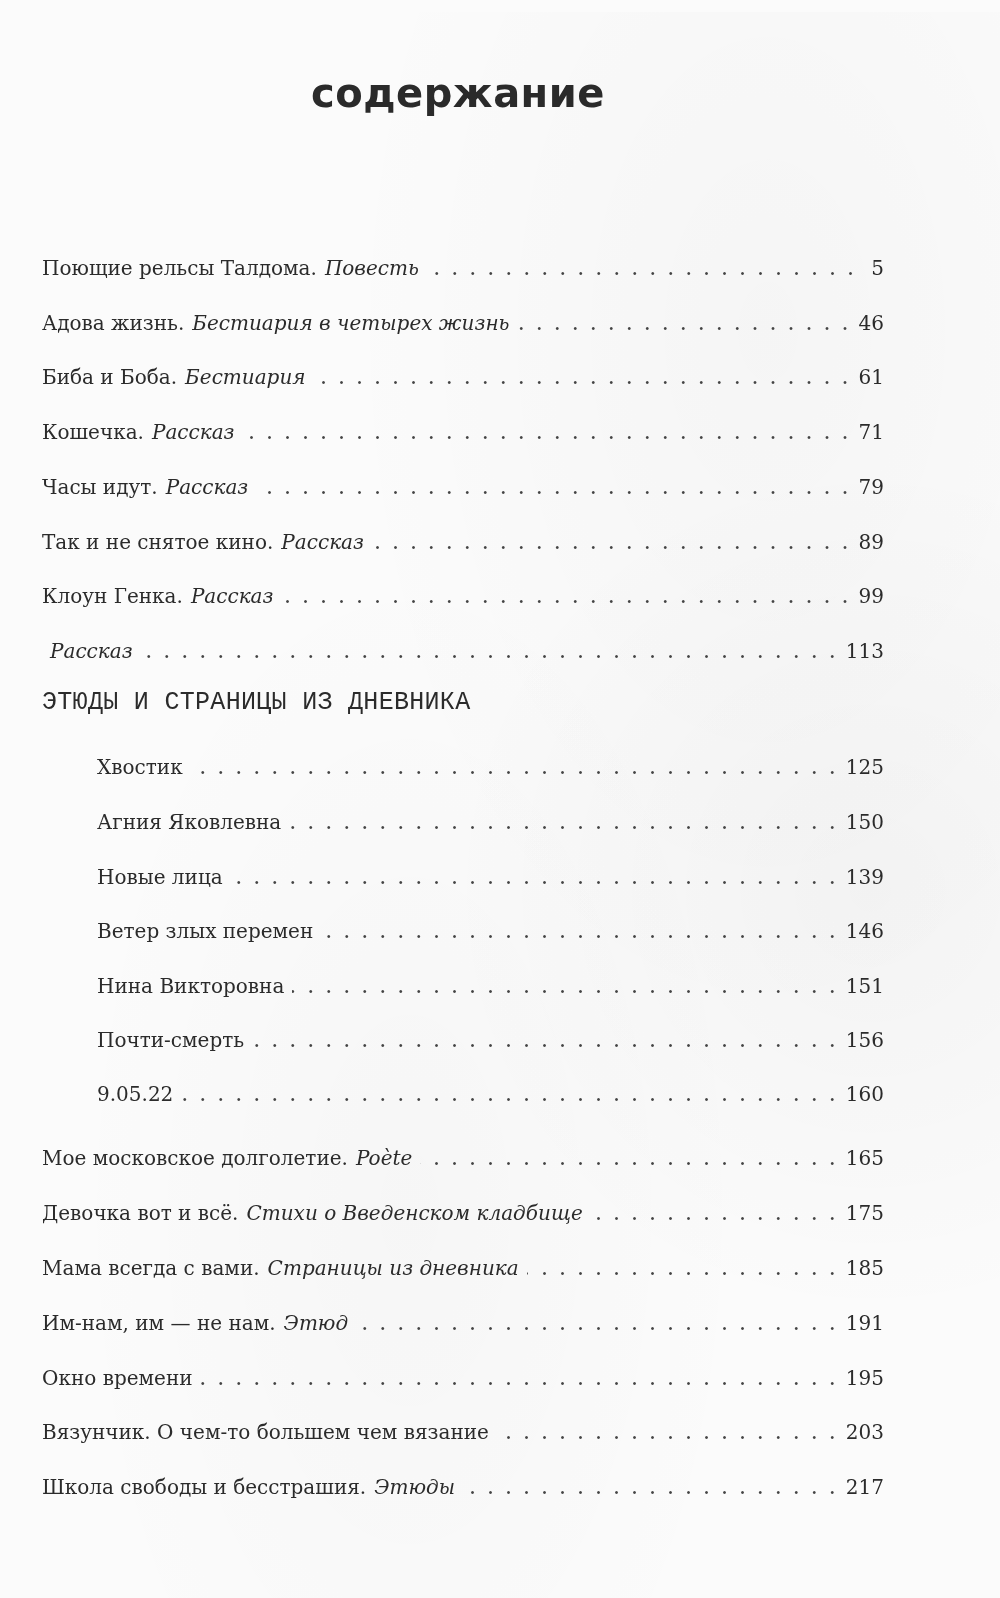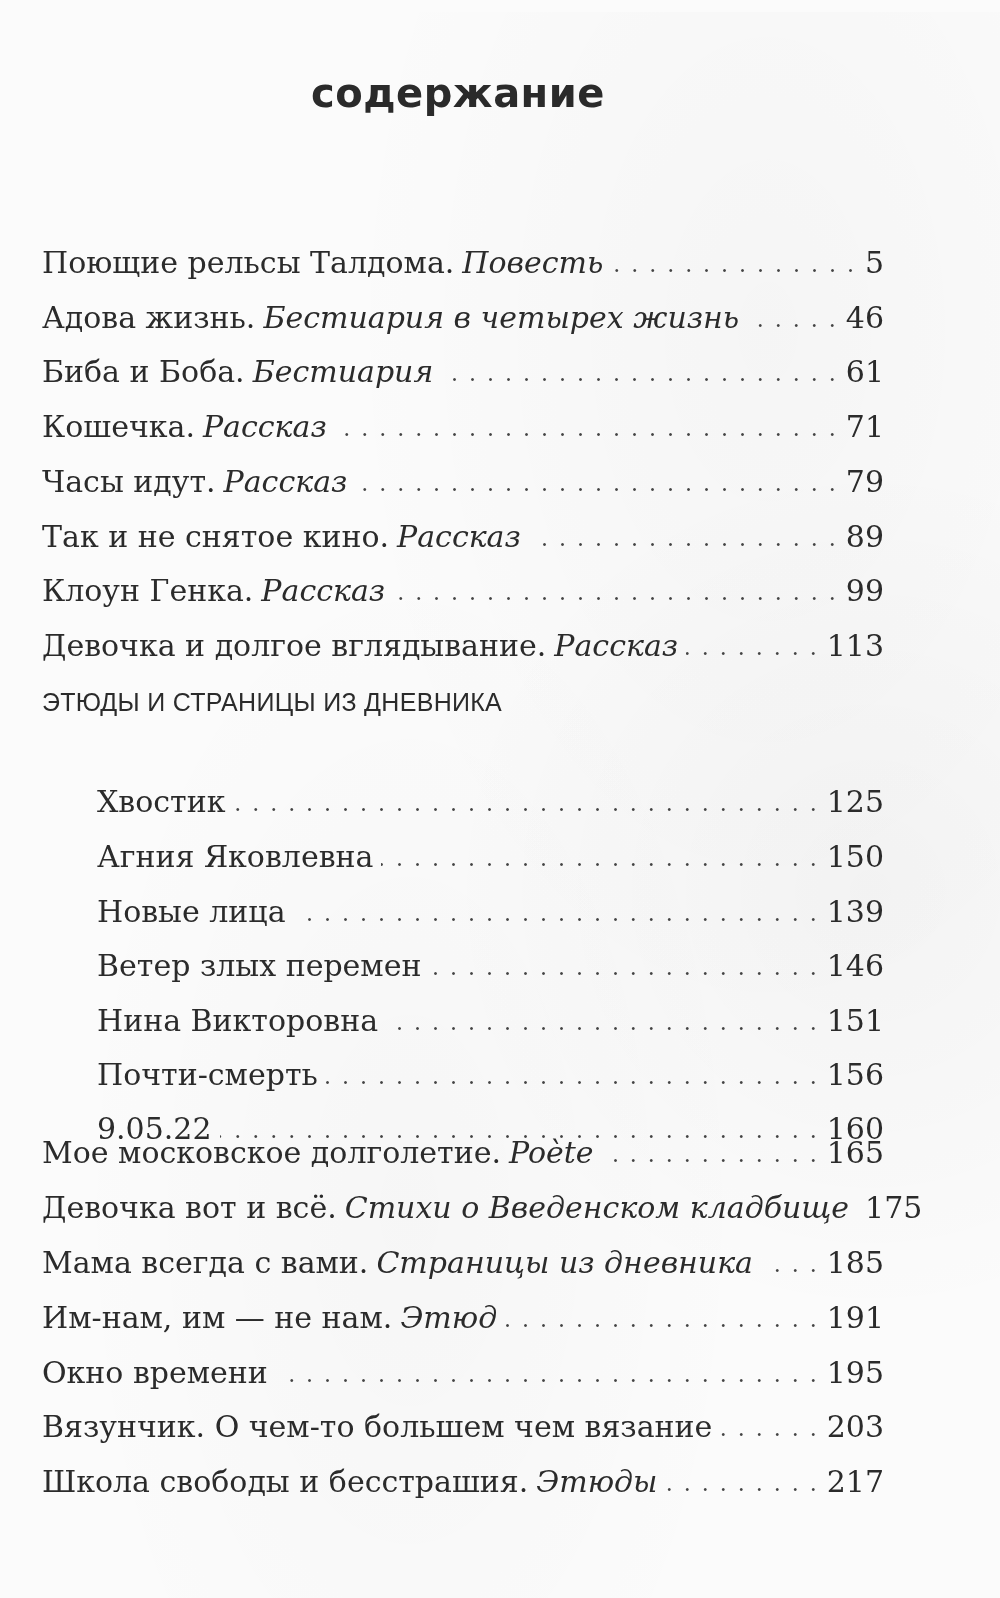--- a/index.html
+++ b/index.html
@@ -43,30 +43,29 @@
     left: 42px;
     top: 0;
     width: 842px;
   }
   .row {
     position: absolute;
     left: 0;
     width: 842px;
     height: 36px;
     display: flex;
-    align-items: center;
+    align-items: flex-end;
     font-family: "DejaVu Serif", serif;
-    font-size: 30px;
+    font-size: 20px;
     color: #2b2b2b;
     white-space: nowrap;
   }
   .row.sub {
     left: 55px;
     width: 787px;
-    margin-top: 40px;
   }
   .row .main-title { flex: 0 0 auto; }
   .row .genre {
     flex: 0 0 auto;
     font-style: italic;
     margin-left: 8px;
   }
   .row .leader {
     flex: 1 1 auto;
     overflow: hidden;
@@ -85,21 +84,21 @@
     color: #444;
   }
   .row .pg {
     flex: 0 0 auto;
     text-align: right;
     min-width: 20px;
   }
   .section-heading {
     position: absolute;
     left: 0;
-    font-family: Liberation Sans, sans-serif;
+    font-family: Liberation Mono, monospace;
     font-size: 25px;
     letter-spacing: 0.3px;
     color: #2b2b2b;
     white-space: nowrap;
   }
 </style>
 </head>
 <body>
 
 <div class="page">
@@ -144,21 +143,20 @@
       <span class="leader"></span>
       <span class="pg">89</span>
     </div>
     <div class="row" style="top:560px">
       <span class="main-title">Клоун Генка.</span>
       <span class="genre">Рассказ</span>
       <span class="leader"></span>
       <span class="pg">99</span>
     </div>
     <div class="row" style="top:615px">
-      <span class="main-title">Девочка и долгое вглядывание.</span>
       <span class="genre">Рассказ</span>
       <span class="leader"></span>
       <span class="pg">113</span>
     </div>
 
     <div class="section-heading" style="top:676px">ЭТЮДЫ И СТРАНИЦЫ ИЗ ДНЕВНИКА</div>
 
     <div class="row sub" style="top:731px">
       <span class="main-title">Хвостик</span>
       <span class="leader"></span>

